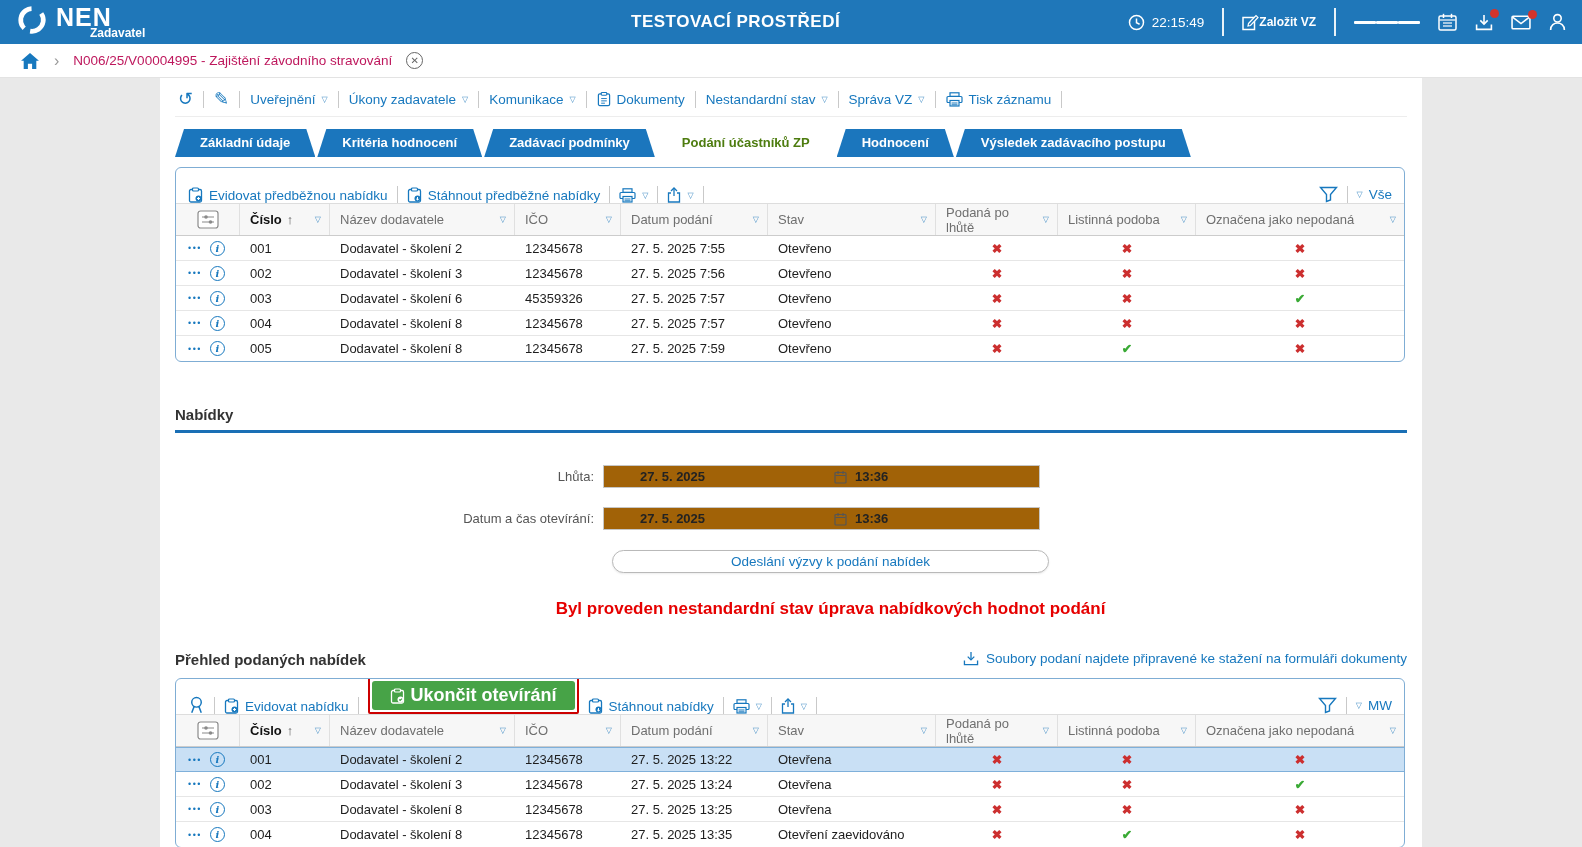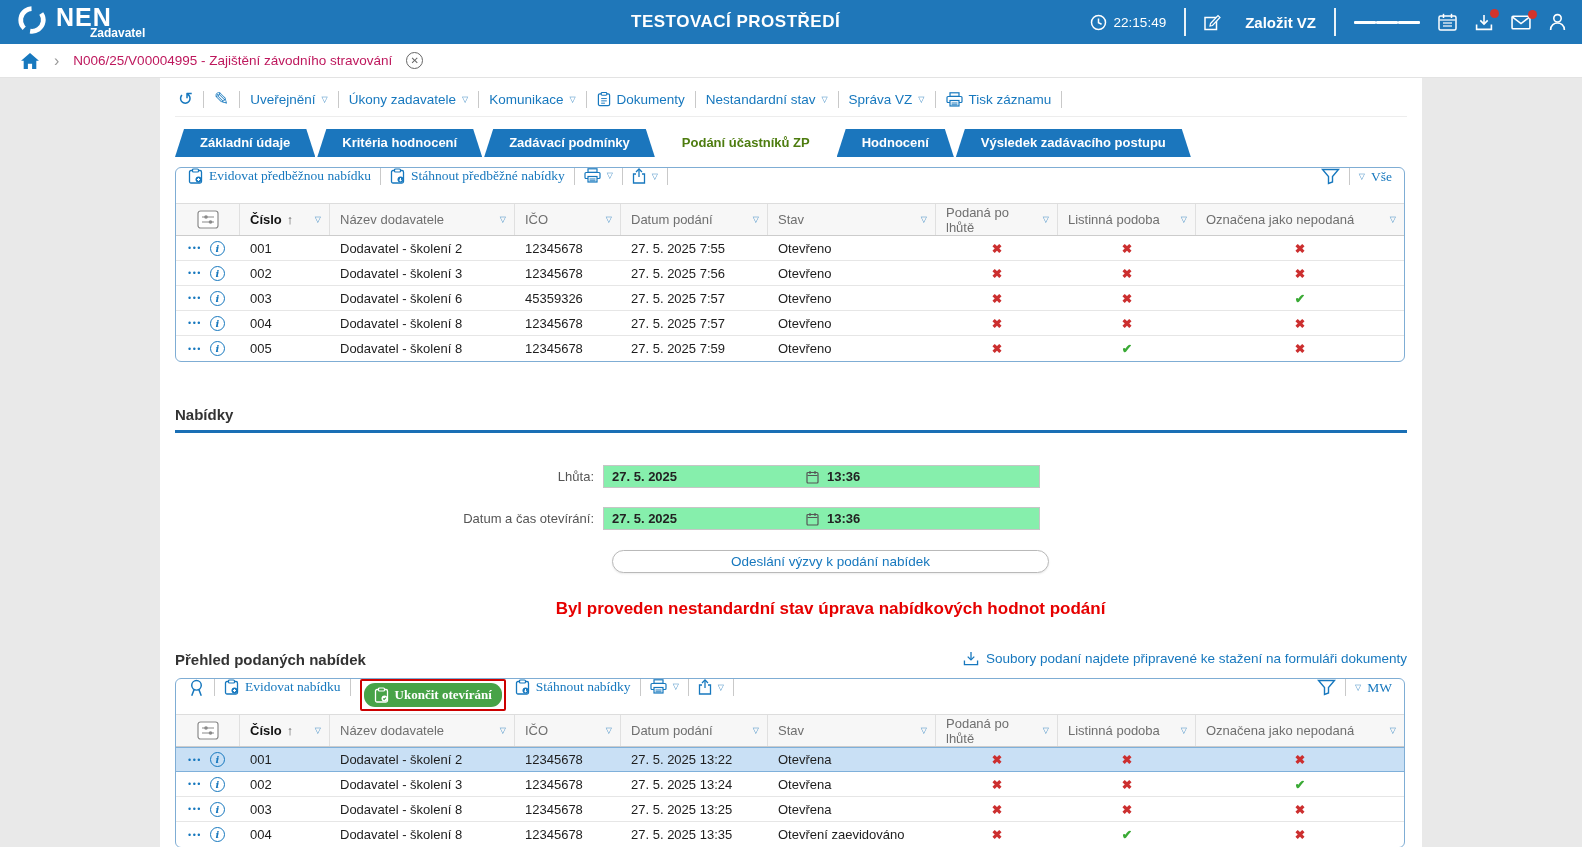--- a/index.html
+++ b/index.html
@@ -8,21 +8,21 @@
 
   
   .topbar { height:44px; background:#1f77b9; display:flex; align-items:center; padding:0 16px; position:relative; color:#fff; }
   .logo-group { display:flex; align-items:flex-start; gap:8px; }
   .logo-text { font-size:25px; font-weight:bold; letter-spacing:1px; line-height:26px; }
   .logo-sub { font-size:12px; font-weight:bold; display:block; margin:-4px 0 0 34px; }
   .env-title { position:absolute; left:46.5%; top:50%; transform:translate(-50%,-50%); font-size:17px; font-weight:bold; letter-spacing:.5px; }
   .topbar-right { margin-left:auto; display:flex; align-items:center; gap:18px; }
   .tb-time { display:flex; align-items:center; gap:7px; font-size:13.5px; }
   .tb-divider { width:2px; height:28px; background:rgba(255,255,255,.9); }
-  .create-vz { display:flex; align-items:center; gap:24px; font-size:15px; font-weight:bold; cursor:pointer; }
+  .create-vz { display:flex; align-items:center; gap:0; font-size:12px; font-weight:bold; cursor:pointer; }
   .tb-icon { position:relative; display:flex; align-items:center; cursor:pointer; }
   .badge-dot { position:absolute; top:-5px; right:-6px; width:9px; height:9px; border-radius:50%; background:#d3342c; }
   .hamburger span { display:block; width:22px; height:3px; background:#fff; margin:3px 0; border-radius:1px; }
 
   
   .breadcrumbbar { height:34px; background:#fff; display:flex; align-items:center; padding:0 20px; gap:14px; border-bottom:1px solid #e3e3e3; }
   .bc-chevron { color:#9a9a9a; font-size:16px; }
   .bc-item { font-size:13.5px; font-weight:normal; color:#be185d; }
   .bc-close { width:17px; height:17px; border:1.3px solid #666; border-radius:50%; color:#666; font-size:10px; display:flex; align-items:center; justify-content:center; cursor:pointer; }
 
@@ -36,21 +36,21 @@
   .tri { font-size:8px; color:#4d94c9; }
   .icon-font { font-size:18px; line-height:1; }
 
   
   .tabs { display:flex; margin-top:12px; }
   .tab { height:28px; line-height:28px; padding:0 25px; background:#1b76bd; color:#fff; font-weight:bold; font-size:13px; clip-path:polygon(9px 0, calc(100% - 9px) 0, 100% 100%, 0 100%); margin-right:2px; cursor:pointer; white-space:nowrap; }
   .tab.active { background:#fff; color:#4d7c0f; }
 
   
   .panel { border:1px solid #7fadd4; border-radius:6px; margin-top:10px; overflow:hidden; background:#fff; width:1230px; }
-  .gtoolbar { height:35px; display:flex; align-items:flex-start; padding:0 12px; color:#1778be; font-size:13.5px; gap:9px;font-family:Liberation Serif, serif; }
+  .gtoolbar { height:35px; display:flex; align-items:flex-end; padding:0 12px; color:#1778be; font-size:13.5px; gap:9px; }
   .btnlink { display:inline-flex; align-items:center; gap:6px; color:#1778be; cursor:pointer; white-space:nowrap; }
   .gt-right { margin-left:auto; display:flex; align-items:center; gap:9px; }
 
   .thead, .trow { display:grid; grid-template-columns:64px 90px 185px 106px 147px 168px 122px 138px minmax(0,1fr); align-items:center; }
   .thead { height:33px; background:#f7f7f7; border-top:1px solid #ddd; border-bottom:1px solid #ccc; color:#6f6f6f; font-size:13px; }
   .hcell { display:flex; align-items:center; height:100%; padding:0 8px 0 10px; border-right:1px solid #e0e0e0; gap:5px; }
   .hcell:last-child { border-right:none; }
   .hcell .tri { margin-left:auto; }
   .hcell.center { justify-content:center; padding:0; }
   .h-bold { color:#111; font-weight:bold; }
@@ -65,33 +65,33 @@
   .info { width:15px; height:15px; border:1.4px solid #1778be; border-radius:50%; color:#1778be; font-size:10px; font-style:italic; font-weight:bold; display:flex; align-items:center; justify-content:center; font-family:"DejaVu Serif", serif; cursor:pointer; flex:none; }
   .c-mark { text-align:center; padding-left:0; font-weight:bold; font-size:12.5px; }
   .mark.no { color:#cc2f2f; }
   .mark.ok { color:#3aaa35; }
 
   
   .sec-title { margin-top:44px; font-size:15px; font-weight:bold; color:#333; padding-bottom:7px; border-bottom:3px solid #1a6fb5; }
   .form { margin-top:32px; }
   .frow { display:flex; align-items:center; margin-bottom:19px; }
   .flabel { width:428px; text-align:right; color:#555; font-size:13px; padding-right:9px; white-space:nowrap; }
-  .ffield { width:437px; height:23px; background:#86efac; border:1px solid #c6c6c6; display:flex; align-items:center; font-weight:bold; font-size:13px; color:#222; cursor:text; }
+  .ffield { width:437px; height:23px; background:#a16207; border:1px solid #c6c6c6; display:flex; align-items:center; font-weight:bold; font-size:13px; color:#222; cursor:text;padding-left:28px; }
   .fdate { padding-left:8px; width:202px; }
   .ftime { margin-left:8px; }
   .send-row { display:flex; margin-top:20px; }
   .send-btn { margin-left:437px; width:437px; height:23px; background:#fff; border:1px solid #b9b9b9; border-radius:12px; color:#1778be; font-size:13.5px; display:flex; align-items:center; justify-content:center; cursor:pointer; box-shadow:0 1px 2px rgba(0,0,0,.08); }
   .alert-row { margin-top:26px; margin-left:437px; width:437px; display:flex; justify-content:center; }
   .alert { color:#e60000; font-weight:bold; font-size:17px; white-space:nowrap; }
   .overview-row { margin-top:32px; display:flex; justify-content:space-between; align-items:flex-start; }
   .overview-title { font-weight:bold; font-size:15px; color:#333; }
   .files-link { color:#1778be; font-size:13.5px; display:flex; gap:7px; align-items:center; cursor:pointer; }
 
   .annot { border:2px solid #cc0000; padding:2px; display:inline-flex; border-radius:2px; }
-  .green-btn { display:inline-flex; align-items:center; gap:6px; background:#47a347; color:#fff; font-weight:bold; font-size:13px; padding:4px 10px; border-radius:11px; cursor:pointer; white-space:nowrap; }
+  .green-btn { display:inline-flex; align-items:center; gap:6px; background:#47a347; color:#fff; font-weight:bold; font-size:18px; padding:4px 18px; border-radius:3px; cursor:pointer; white-space:nowrap; }
 
   svg { display:block; }
 </style>
 </head>
 <body>
 
 <div class="topbar">
   <div class="logo-group">
     <span>
       <svg width="32" height="32" viewBox="0 0 34 34">

